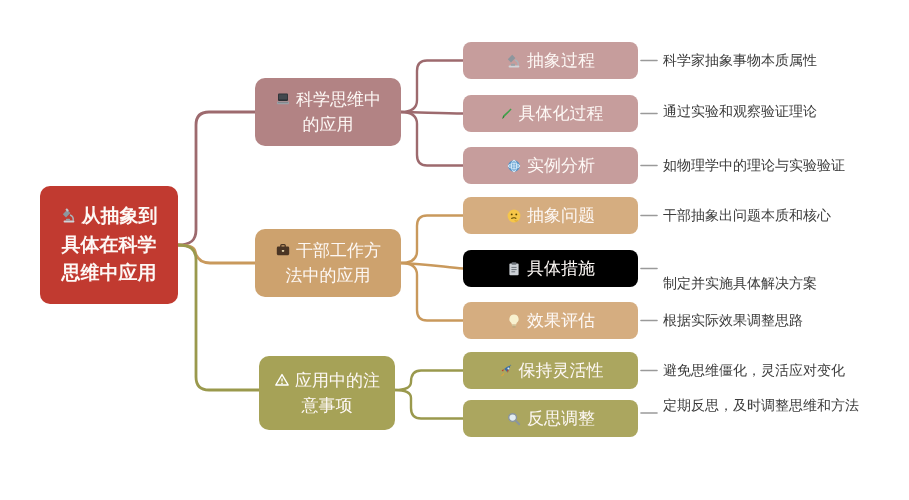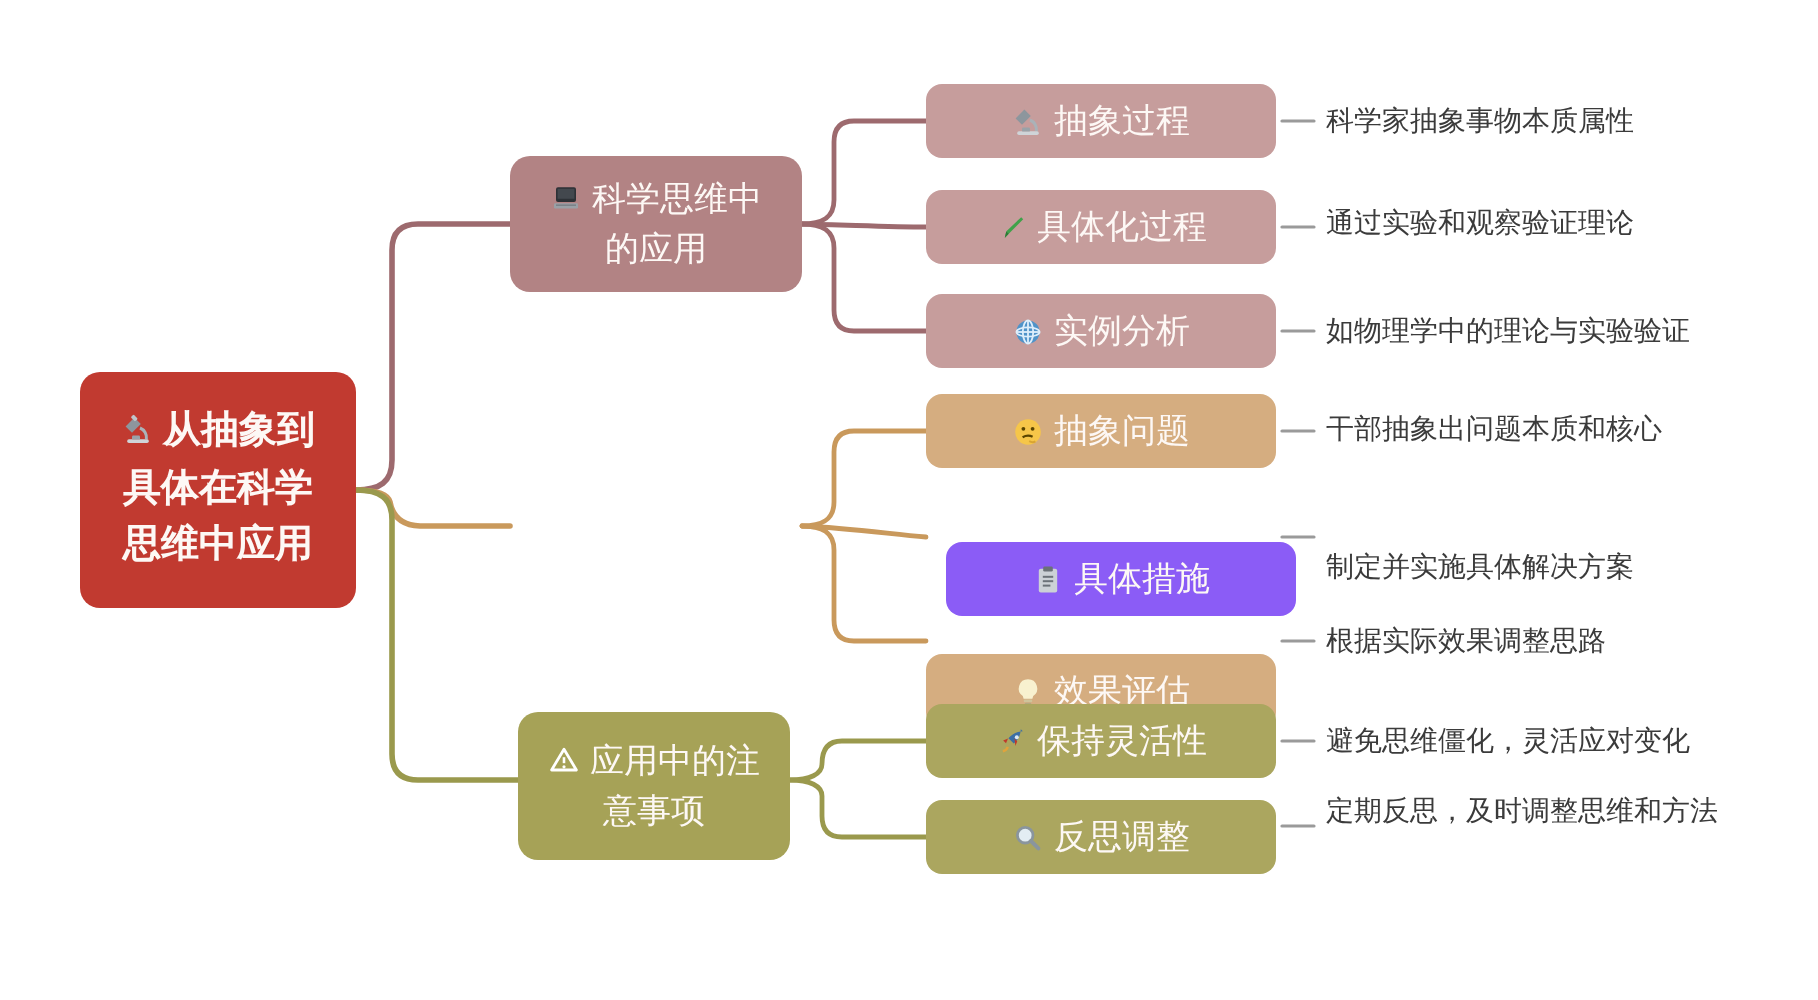--- a/index.html
+++ b/index.html
@@ -72,20 +72,27 @@
 
   <div class="node branch-node" style="left: 255px; top: 78px; width: 146px; height: 68px; background: rgb(178, 131, 132);">
     <div class="txt"><span class="ic"><svg viewBox="0 0 16 16">
             <rect x="3" y="2.6" width="10" height="7.4" rx="1" fill="#2d3136"></rect>
             <rect x="3.8" y="3.4" width="8.4" height="5" fill="#43484e"></rect>
             <rect x="2" y="10.6" width="12" height="2.6" rx="0.6" fill="#9aa0a6"></rect>
             <rect x="3" y="11.2" width="10" height="0.8" fill="#7c8288"></rect>
           </svg></span><span>科学思维中的应用</span></div>
   </div>
 
+  <div class="node branch-node" style="left: 255px; top: 229px; width: 146px; height: 68px; background: rgb(205, 162, 110);">
+    <div class="txt"><span class="ic"><svg viewBox="0 0 16 16">
+            <rect x="5.8" y="2.6" width="4.4" height="3" rx="0.9" fill="none" stroke="#4a3524" stroke-width="1.3"></rect>
+            <rect x="1.8" y="4.6" width="12.4" height="8.6" rx="1.4" fill="#4a3524"></rect>
+            <rect x="6.9" y="8" width="2.2" height="1.8" rx="0.4" fill="#e8d9b0"></rect>
+          </svg></span><span>干部工作方法中的应用</span></div>
+  </div>
 
   <div class="node branch-node narrow" style="left: 259px; top: 356px; width: 136px; height: 74px; background: rgb(166, 162, 87);">
     <div class="txt"><span class="ic"><svg viewBox="0 0 16 16">
             <path d="M8 2.6 L14.2 13 H1.8 Z" fill="none" stroke="#ffffff" stroke-width="1.4" stroke-linejoin="round"></path>
             <line x1="8" y1="6.6" x2="8" y2="9.6" stroke="#ffffff" stroke-width="1.3"></line>
             <circle cx="8" cy="11.4" r="0.8" fill="#ffffff"></circle>
           </svg></span><span>应用中的注意事项</span></div>
   </div>
 
   <div class="node leaf-node" style="left: 463px; top: 42px; background: rgb(198, 157, 156);">
@@ -120,33 +127,33 @@
   <div class="node leaf-node" style="left: 463px; top: 197px; background: rgb(213, 173, 128);">
     <span class="ic"><svg viewBox="0 0 16 16">
           <circle cx="8" cy="8" r="6.4" fill="#f6c649"></circle>
           <circle cx="5.7" cy="6.4" r="0.95" fill="#5a4500"></circle>
           <circle cx="10.3" cy="6.4" r="0.95" fill="#5a4500"></circle>
           <path d="M5.3 10.6 q2.6 -1.5 5 -0.2" stroke="#5a4500" stroke-width="1.1" fill="none"></path>
           <path d="M8.6 12.6 q1.8 0.9 3.1 0.1" stroke="#d8a433" stroke-width="1" fill="none"></path>
         </svg></span>
       <span>抽象问题</span>
   </div>
-  <div class="node leaf-node" style="left: 473px; top: 250px; background: #8b5cf6; margin-top: 21px;">
+  <div class="node leaf-node" style="left: 463px; top: 250px; background: #000000;">
     <span class="ic"><svg viewBox="0 0 16 16">
           <rect x="3.4" y="2.4" width="9.2" height="11.8" rx="1" fill="#ccd1d6"></rect>
           <rect x="5.6" y="1.3" width="4.8" height="2.5" rx="0.7" fill="#6b7178"></rect>
           <g stroke="#6b7178" stroke-width="1">
             <line x1="5.4" y1="6.4" x2="10.6" y2="6.4"></line>
             <line x1="5.4" y1="8.6" x2="10.6" y2="8.6"></line>
             <line x1="5.4" y1="10.8" x2="9.2" y2="10.8"></line>
           </g>
         </svg></span>
       <span>具体措施</span>
   </div>
-  <div class="node leaf-node" style="left: 463px; top: 302px; background: rgb(213, 173, 128); margin-top: 25px;">
+  <div class="node leaf-node" style="left: 463px; top: 302px; background: rgb(213, 173, 128);">
     <span class="ic"><svg viewBox="0 0 16 16">
           <path d="M8 1.6 a4.6 4.6 0 0 1 2.6 8.4 l-0.4 1.4 h-4.4 l-0.4 -1.4 A4.6 4.6 0 0 1 8 1.6 z" fill="#f8f1cf"></path>
           <rect x="5.9" y="11.8" width="4.2" height="1.3" rx="0.5" fill="#cfc49a"></rect>
           <rect x="6.4" y="13.4" width="3.2" height="1.1" rx="0.5" fill="#b3a87f"></rect>
         </svg></span>
       <span>效果评估</span>
   </div>
 
   <div class="node leaf-node" style="left: 463px; top: 352px; background: rgb(171, 166, 95);">
     <span class="ic"><svg viewBox="0 0 16 16">

